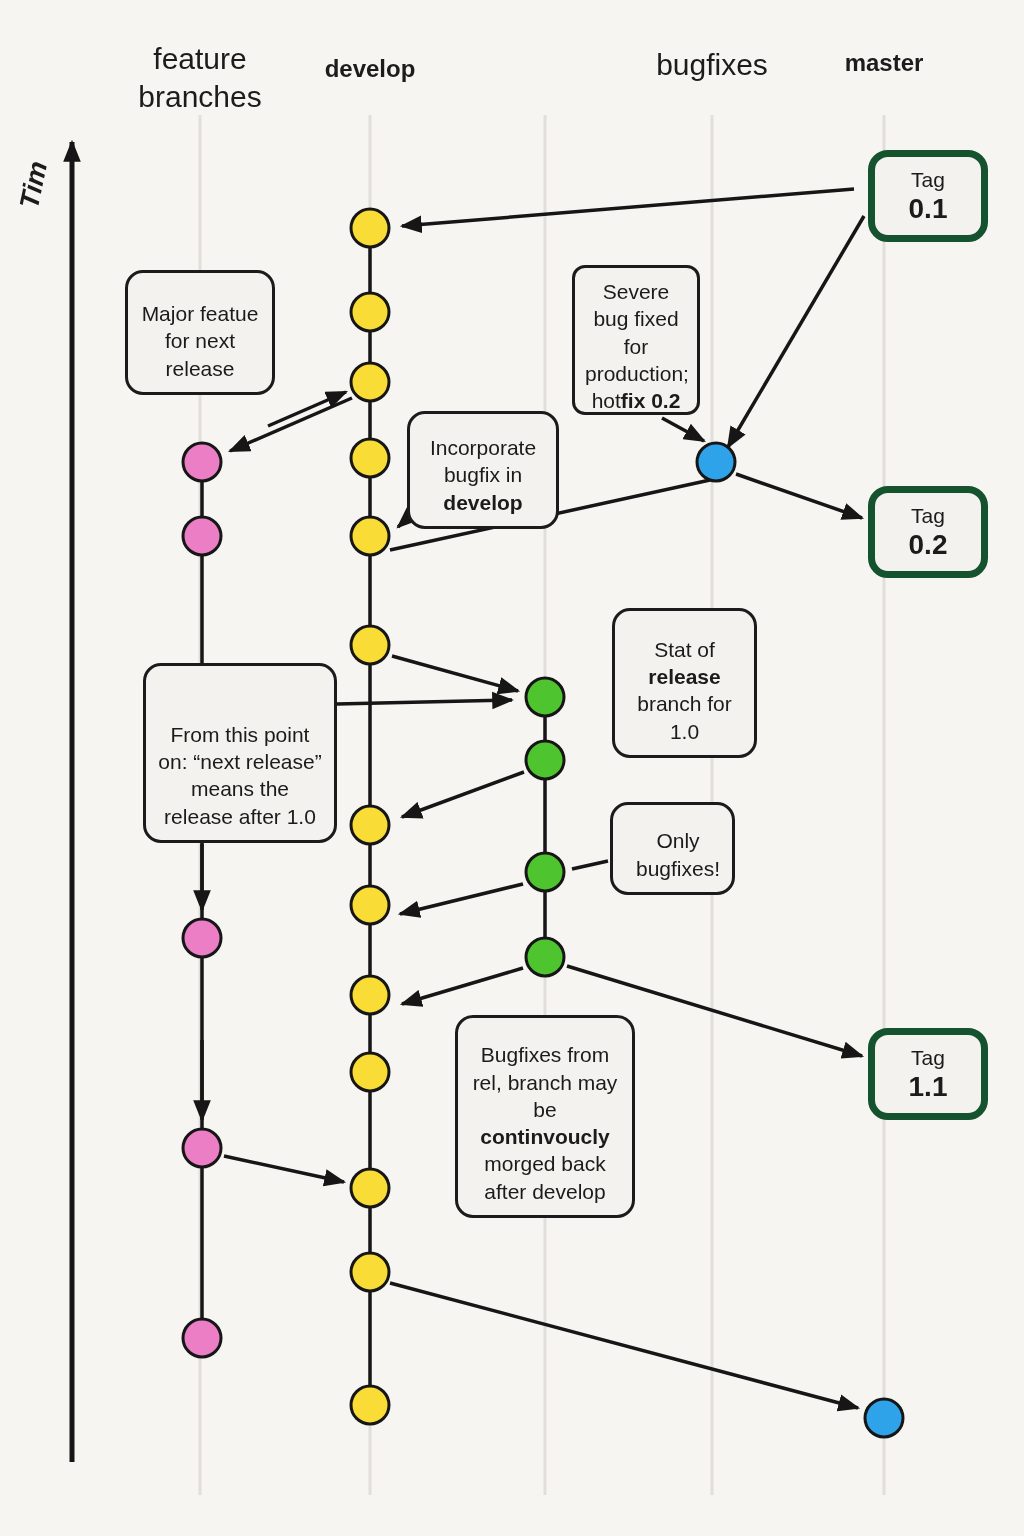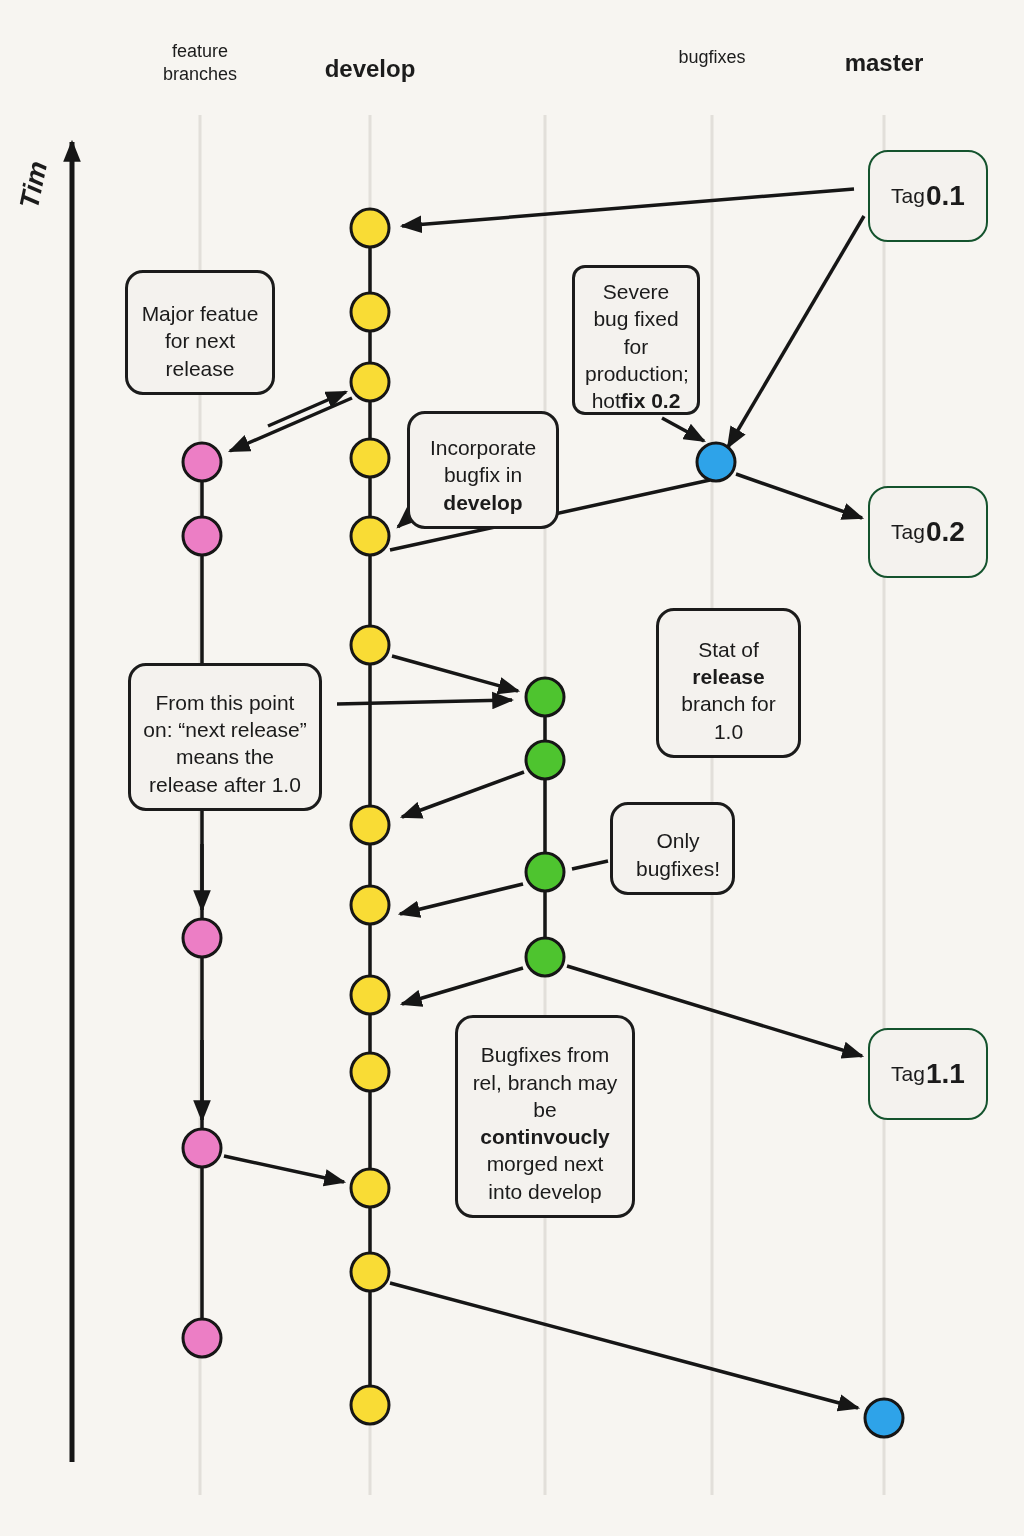--- a/index.html
+++ b/index.html
@@ -15,45 +15,45 @@
   svg.diagram {
     position: absolute;
     inset: 0;
     width: 1024px;
     height: 1536px;
   }
   .col-header {
     position: absolute;
     width: 130px;
     text-align: center;
-    font-size: 18px;
+    font-size: 30px;
     line-height: 1.25;
     color: #1c1c1c;
   }
   .col-header.bold { font-weight: 700; font-size: 24px; }
   .time-label {
     position: absolute;
     left: 14px;
     top: 205px;
     font-size: 27px;
     font-weight: 700;
     font-style: italic;
     transform: rotate(-78deg);
     transform-origin: left top;
   }
   .tag-box {
     position: absolute;
     box-sizing: border-box;
     width: 120px;
     height: 92px;
     background: #f4f2ee;
-    border: 2px solid #14532d;
+    border: 7px solid #14532d;
     border-radius: 20px;
     display: flex;
-    flex-direction: row;
+    flex-direction: column;
     align-items: center;
     justify-content: center;
     gap: 1px;
   }
   .tag-title { font-size: 21px; }
   .tag-ver { font-size: 28px; font-weight: 700; }
   .note {
     position: absolute;
     box-sizing: border-box;
     background: #f4f2ee;
@@ -175,37 +175,37 @@
       <span>Incorporate bugfix in </span><b>develop</b>
     </div>
   </div>
 
   <div class="note" style="left:572px; top:265px; width:128px; height:150px;border-radius:13px;">
     <div class="inner">
       <span>Severe bug fixed for production; hot</span><b>fix 0.2</b>
     </div>
   </div>
 
-  <div class="note" style="left:612px; top:608px; width:145px; height:150px;margin-left:44px;">
+  <div class="note" style="left:612px; top:608px; width:145px; height:150px;">
     <div class="inner">
       <span>Stat of </span><b>release</b><span> branch for 1.0</span>
     </div>
   </div>
 
-  <div class="note" style="left:128px; top:663px; width:194px; height:148px;">
+  <div class="note" style="left:143px; top:663px; width:194px; height:180px;">
     <div class="inner">
       <span>From this point on: “next release” means the release after 1.0</span>
     </div>
   </div>
 
   <div class="note" style="left:610px; top:802px; width:125px; height:93px;padding-left:21px;">
     <div class="inner">
       <span>Only bugfixes!</span>
     </div>
   </div>
 
   <div class="note" style="left:455px; top:1015px; width:180px; height:203px;">
     <div class="inner">
-      <span>Bugfixes from rel, branch may be </span><b>continvoucly</b><span> morged next into develop</span>
+      <span>Bugfixes from rel, branch may be </span><b>continvoucly</b><span> morged back after develop</span>
     </div>
   </div>
 
 </div>
 
 </body></html>

